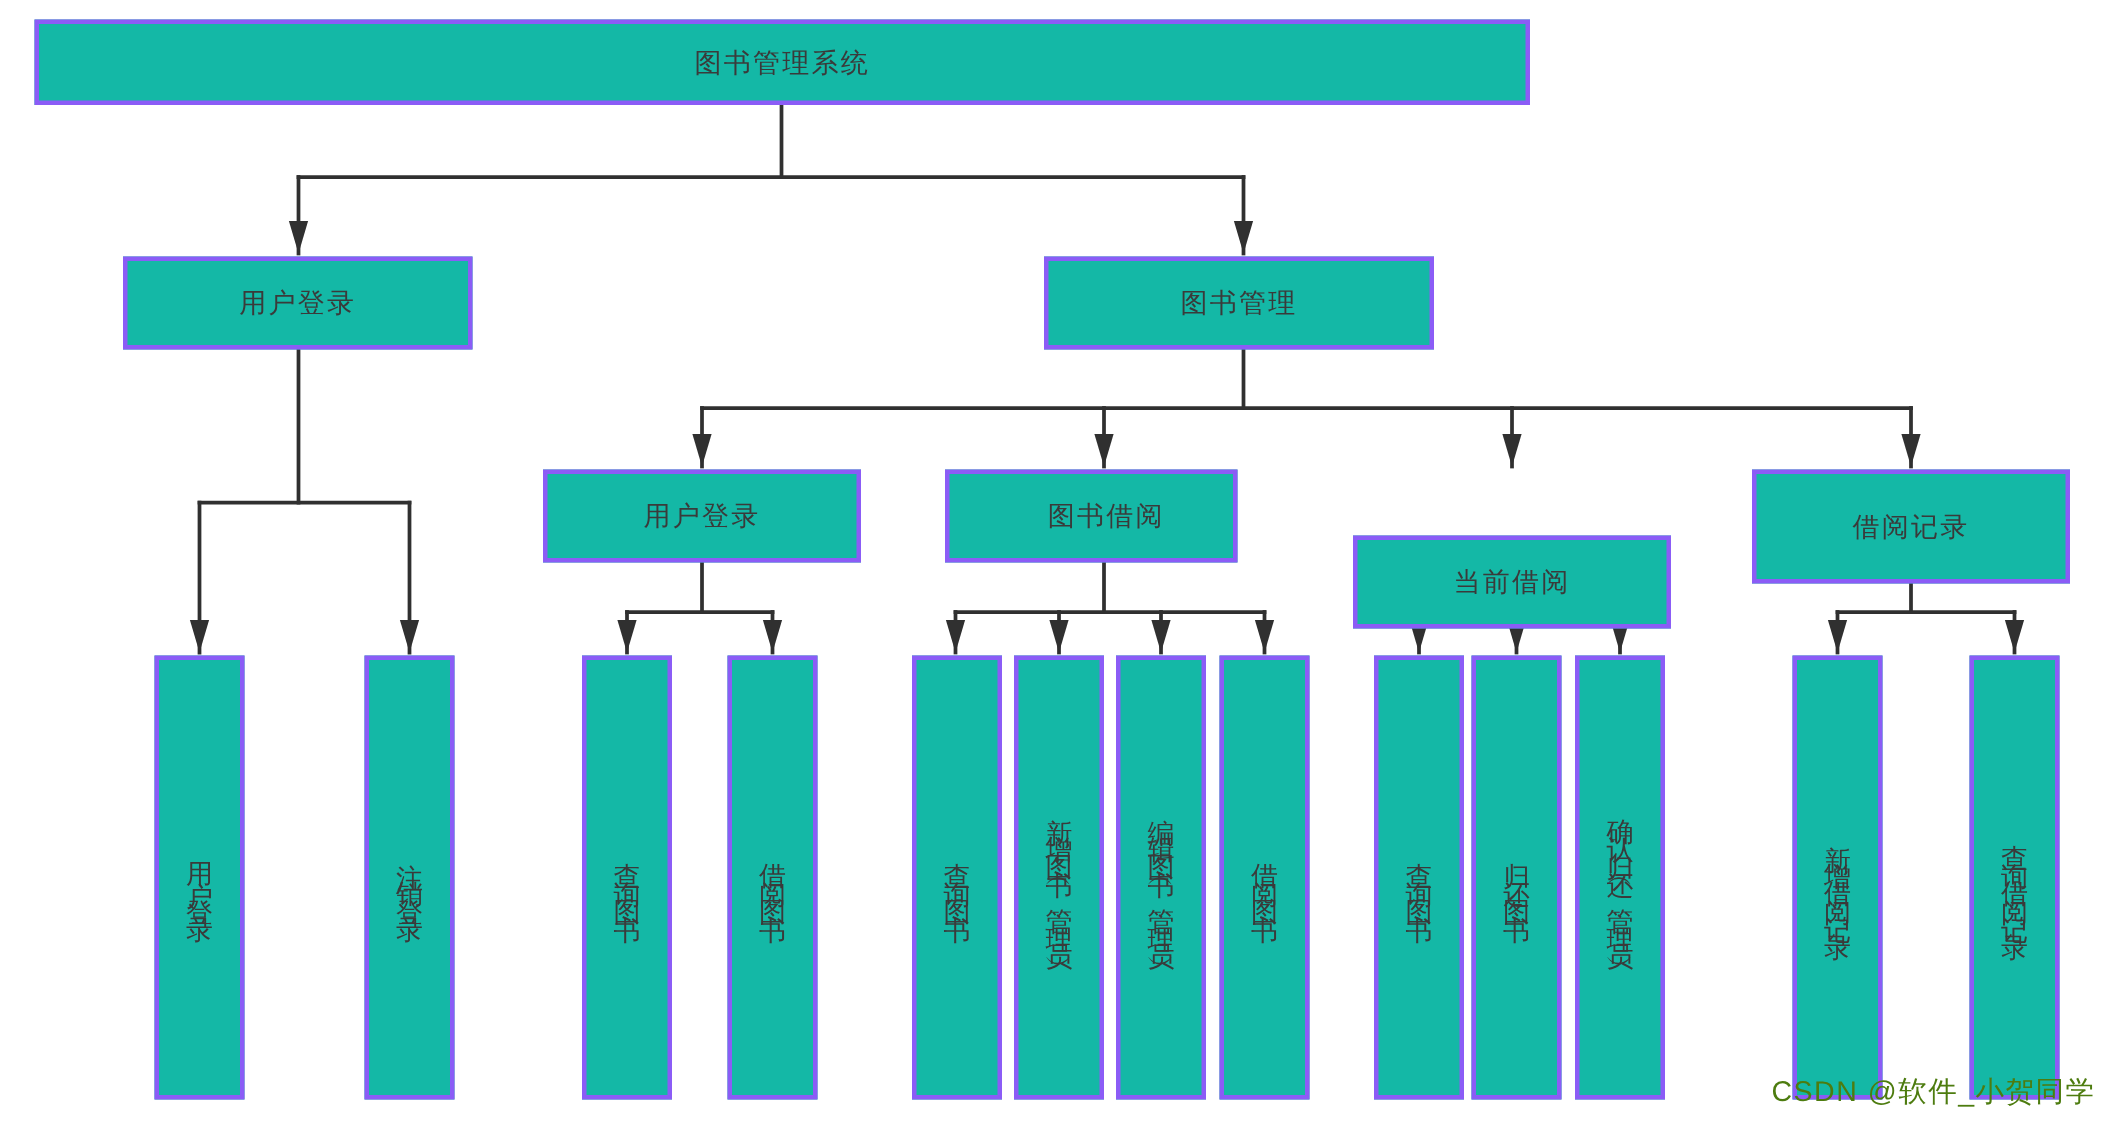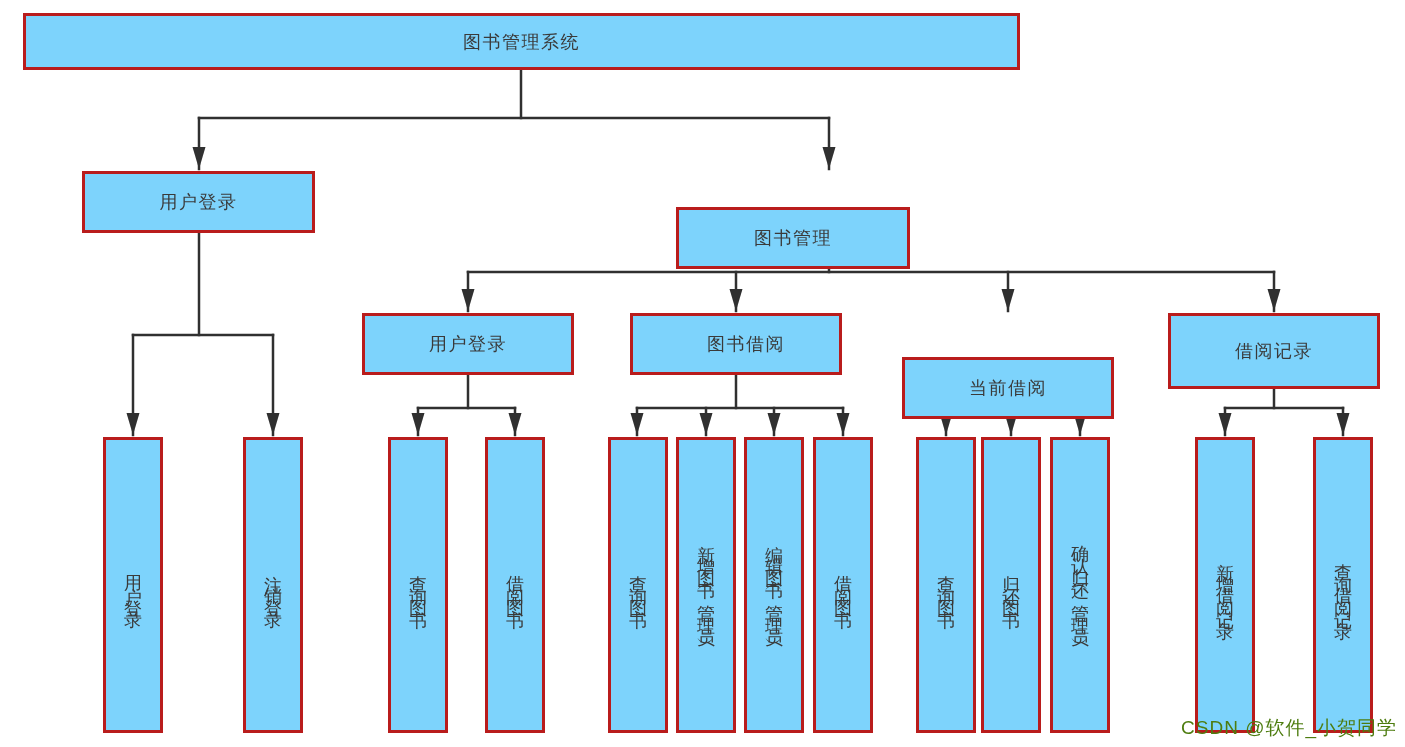--- a/index.html
+++ b/index.html
@@ -6,22 +6,22 @@
   body{
     width:1405px;height:747px;position:relative;overflow:hidden;
     background:#ffffff;
     font-family:"Liberation Sans","DejaVu Sans",sans-serif;
     color:#3a3a3a;
   }
   #stage{position:absolute;inset:0;width:1405px;height:747px;}
   svg.connectors{position:absolute;left:0;top:0;z-index:1;}
   .node{
     position:absolute;
-    background:#7dd3fc;
-    border:3px solid #b91c1c;
+    background:#14b8a6;
+    border:3px solid #8b5cf6;
     box-sizing:border-box;
     display:flex;align-items:center;justify-content:center;
     z-index:2;
     font-size:18px;
     letter-spacing:1.5px;
     white-space:nowrap;
   }
   .v-node{
     writing-mode:vertical-lr;
     text-orientation:mixed;
@@ -89,24 +89,24 @@
       <path d="M1274,375 V408"></path>
       <path d="M1225,408 H1343"></path>
       <path d="M1225,408 V435" marker-end="url(#arrow)"></path>
       <path d="M1343,408 V435" marker-end="url(#arrow)"></path>
     </g>
   </svg>
 
   <div class="node" style="left:23px;top:13px;width:997px;height:57px;">图书管理系统</div>
 
   <div class="node" style="left:82px;top:171px;width:233px;height:62px;">用户登录</div>
-  <div class="node" style="left:676px;top:171px;width:234px;height:62px;margin-top:36px;">图书管理</div>
+  <div class="node" style="left:696px;top:171px;width:260px;height:62px;">图书管理</div>
 
   <div class="node" style="left:362px;top:313px;width:212px;height:62px;">用户登录</div>
-  <div class="node" style="left:630px;top:313px;width:212px;height:62px;padding-left:20px;">图书借阅</div>
+  <div class="node" style="left:630px;top:313px;width:195px;height:62px;padding-left:20px;">图书借阅</div>
   <div class="node" style="left:902px;top:313px;width:212px;height:62px;margin-top:44px;">当前借阅</div>
   <div class="node" style="left:1168px;top:313px;width:212px;height:76px;">借阅记录</div>
 
   <div class="node v-node" style="left:103px;top:437px;width:60px;height:296px;">用户登录</div>
   <div class="node v-node" style="left:243px;top:437px;width:60px;height:296px;">注销登录</div>
 
   <div class="node v-node" style="left:388px;top:437px;width:60px;height:296px;">查询图书</div>
   <div class="node v-node" style="left:485px;top:437px;width:60px;height:296px;">借阅图书</div>
 
   <div class="node v-node" style="left:608px;top:437px;width:60px;height:296px;">查询图书</div>

